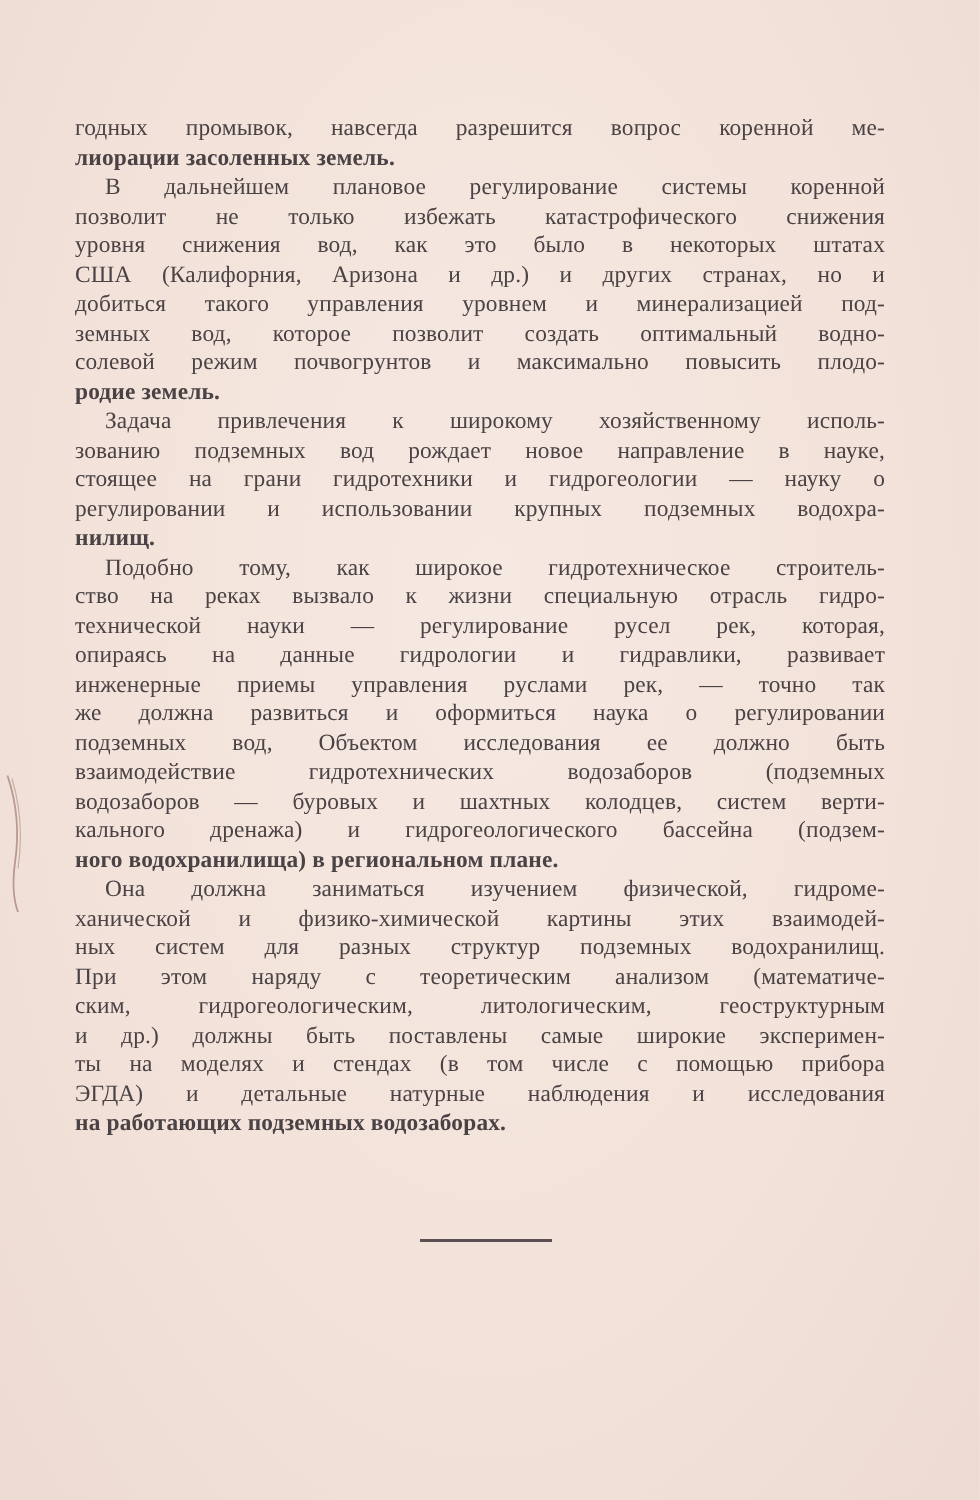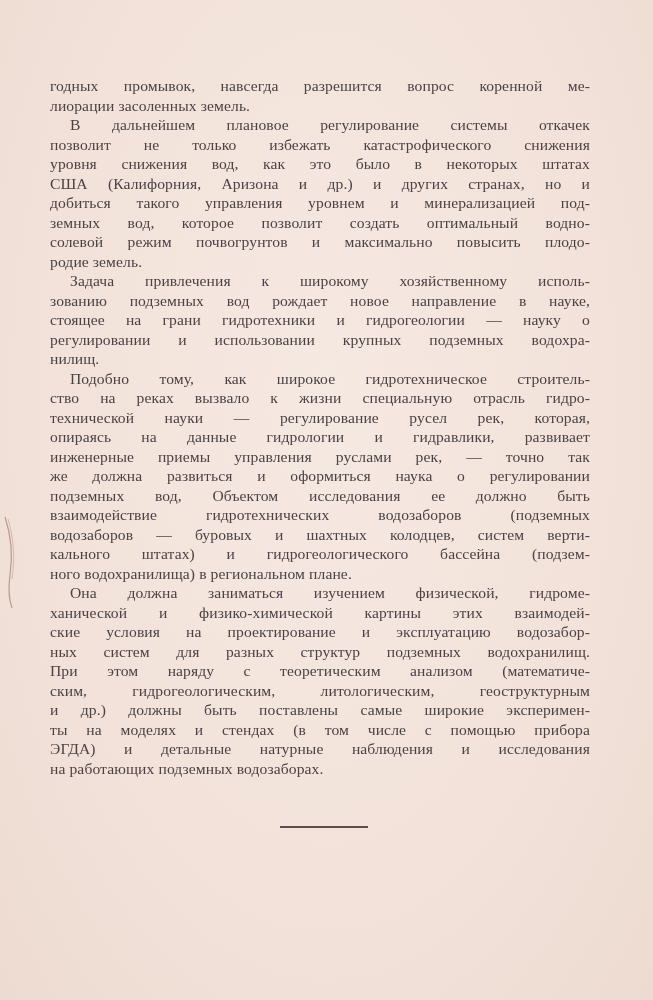--- a/index.html
+++ b/index.html
@@ -27,20 +27,21 @@
       font-size: 15.6px;
       line-height: 19.5px;
       height: 19.5px;
       white-space: nowrap;
       text-align: justify;
       text-align-last: justify;
       letter-spacing: 0.1px;
     }
     .line.last {
       text-align-last: left;
+      font-weight: bold;
     }
     .line.indent {
       text-indent: 20px;
     }
     .divider {
       position: absolute;
       left: 280px;
       top: 826px;
       width: 88px;
       height: 2px;
@@ -61,21 +62,21 @@
   <path d="M3 2 C 9 20, 11 40, 8 60 C 6 75, 7 85, 10 93" stroke="#b89a8e" stroke-width="1.2" fill="none"></path>
   <path d="M6 4 C 12 24, 13 44, 10 64" stroke="#c9aea2" stroke-width="0.8" fill="none"></path>
 </svg>
 
 <div class="page" id="page-root">
     <div>
       <span class="line">годных промывок, навсегда разрешится вопрос коренной ме-</span>
       <span class="line last">лиорации засоленных земель.</span>
     </div>
     <div>
-      <span class="line indent">В дальнейшем плановое регулирование  системы откачек</span>
+      <span class="line indent">В дальнейшем плановое регулирование  системы коренной</span>
       <span class="line">позволит не только избежать катастрофического снижения</span>
       <span class="line">уровня снижения вод, как это было  в некоторых  штатах</span>
       <span class="line">США (Калифорния, Аризона и др.) и других странах, но и</span>
       <span class="line">добиться такого управления уровнем и минерализацией под-</span>
       <span class="line">земных вод, которое позволит создать  оптимальный водно-</span>
       <span class="line">солевой режим почвогрунтов и максимально повысить плодо-</span>
       <span class="line last">родие земель.</span>
     </div>
     <div>
       <span class="line indent">Задача привлечения к широкому хозяйственному исполь-</span>
@@ -87,27 +88,26 @@
     <div>
       <span class="line indent">Подобно тому, как широкое гидротехническое строитель-</span>
       <span class="line">ство на реках вызвало к жизни специальную отрасль гидро-</span>
       <span class="line">технической  науки — регулирование  русел  рек, которая,</span>
       <span class="line">опираясь  на данные гидрологии  и гидравлики,  развивает</span>
       <span class="line">инженерные приемы управления руслами рек, — точно так</span>
       <span class="line">же должна развиться и оформиться наука о регулировании</span>
       <span class="line">подземных  вод, Объектом  исследования  ее должно  быть</span>
       <span class="line">взаимодействие  гидротехнических  водозаборов  (подземных</span>
       <span class="line">водозаборов — буровых и шахтных колодцев, систем верти-</span>
-      <span class="line">кального штатах) и гидрогеологического бассейна (подзем-</span>
+      <span class="line">кального дренажа) и гидрогеологического бассейна (подзем-</span>
       <span class="line last">ного водохранилища) в региональном плане.</span>
     </div>
     <div>
       <span class="line indent">Она должна заниматься изучением физической, гидроме-</span>
       <span class="line">ханической и физико-химической  картины  этих  взаимодей-</span>
-      <span class="line">ские условия на проектирование и эксплуатацию водозабор-</span>
       <span class="line">ных систем для разных структур  подземных  водохранилищ.</span>
       <span class="line">При этом наряду с теоретическим  анализом  (математиче-</span>
       <span class="line">ским,  гидрогеологическим, литологическим,  геоструктурным</span>
       <span class="line">и др.) должны быть поставлены самые широкие эксперимен-</span>
       <span class="line">ты на моделях и стендах (в том числе с помощью  прибора</span>
       <span class="line">ЭГДА) и детальные натурные наблюдения и исследования</span>
       <span class="line last">на работающих подземных водозаборах.</span>
     </div>
   </div>
 

